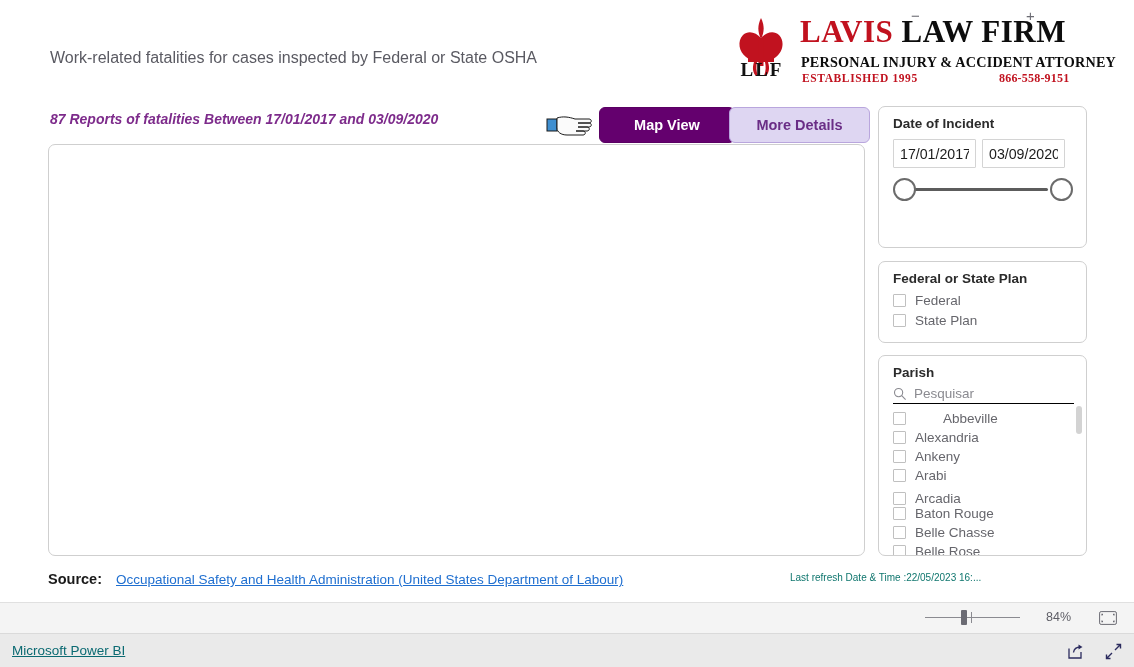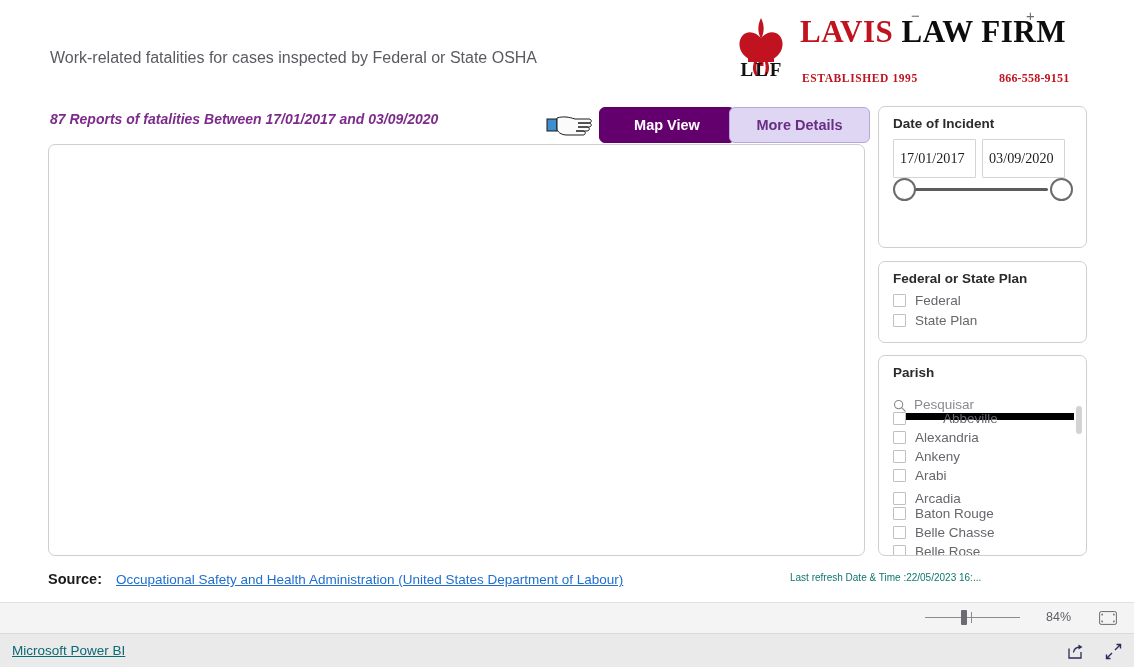--- a/index.html
+++ b/index.html
@@ -90,23 +90,23 @@
   }
   .card-title {
     position: absolute; left: 14px; top: 9px;
     font-size: 13.5px; font-weight: 700; color: #2b2b2b; white-space: nowrap;
   }
   #card-date { left: 878px; top: 106px; width: 209px; height: 142px; }
   #card-plan { left: 878px; top: 261px; width: 209px; height: 82px; }
   #card-parish { left: 878px; top: 355px; width: 209px; height: 201px; overflow: hidden; }
 
   .date-input {
-    position: absolute; top: 32px; height: 39px;
+    position: absolute; top: 32px; height: 29px;
     border: 1px solid #d4d4d4; background: #fff;
-    font-size: 14.2px; color: #1c1c1c; font-family: Liberation Serif, serif;
+    font-size: 14.2px; color: #1c1c1c; font-family: Liberation Sans, sans-serif;
     padding: 0 6px; outline: none; border-radius: 1px;
   }
   #date-from { left: 14px; width: 83px; }
   #date-to   { left: 103px; width: 83px; }
 
   .slider-track {
     position: absolute; left: 25px; top: 81px; width: 144px; height: 3px;
     background: #5c5c5c; border-radius: 2px;
   }
   .slider-knob {
@@ -123,22 +123,22 @@
   .chk-box {
     width: 13px; height: 13px; border: 1px solid #c0c0c0;
     background: #fff; border-radius: 1px; flex: 0 0 auto;
   }
   .chk-label {
     margin-left: 9px; font-size: 13.5px; color: #66666c; white-space: nowrap;
   }
 
   
   .parish-search {
-    position: absolute; left: 14px; top: 44px; width: 181px; height: 20px;
-    border-bottom: 7px solid #000000; display: flex; align-items: flex-end;
+    position: absolute; left: 14px; top: 28px; width: 181px; height: 20px;
+    border-bottom: 1px solid #000000; display: flex; align-items: center;
   }
   .search-icon { width: 14px; height: 14px; flex: 0 0 auto; }
   .parish-search-input {
     border: 0; outline: none; margin-left: 5px; width: 150px;
     font-size: 13.5px; color: #7a7a80; font-family: "Liberation Sans", sans-serif;
     background: transparent;
   }
   .parish-search-input::placeholder { color: #8a8a90; opacity: 1; }
 
   .parish-list {
@@ -225,20 +225,21 @@
       <path fill="#c1121f" d="M31 2 C27 10 28 17 31 23 C34 17 35 10 31 2 Z"></path>
       <path fill="#c1121f" d="M31 22 C26 16 18 14 13 19 C7 25 9 36 16 41 C21 45 27 45 31 42 Z"></path>
       <path fill="#c1121f" d="M31 22 C36 16 44 14 49 19 C55 25 53 36 46 41 C41 45 35 45 31 42 Z"></path>
       <rect x="28.5" y="22" width="5" height="28" fill="#c1121f"></rect>
       <rect x="18" y="42" width="26" height="4" fill="#c1121f"></rect>
       <path fill="#c1121f" d="M24 46 C22 52 23 57 26 60 L28 60 C26 55 26 50 27 46 Z"></path>
       <path fill="#c1121f" d="M38 46 C40 52 39 57 36 60 L34 60 C36 55 36 50 35 46 Z"></path>
     </svg>
     <div class="logo-llf">LLF</div>
     <div class="logo-main"><span class="red">LAVIS</span> <span class="blk">LAW FIRM</span></div>
+    <div class="logo-tag">PERSONAL INJURY &amp; ACCIDENT ATTORNEY</div>
     <div class="logo-est">ESTABLISHED 1995</div>
     <div class="logo-phone">866-558-9151</div>
   </div>
 
   <div class="report-line">87 Reports of fatalities Between 17/01/2017 and 03/09/2020</div>
 
   <svg class="hand-cursor" viewBox="0 0 50 30">
     <rect x="2" y="9" width="10" height="12" fill="#3f8fd0" stroke="#1a1a1a" stroke-width="1"></rect>
     <path d="M12 8 C18 6 24 7 30 9 L44 9 C47 9 47 13 44 13 L33 13 L44 13 C47 13 47 17 44 17 L33 17 L42 17 C45 17 45 21 42 21 L31 21 L38 21 C41 21 41 25 38 25 L22 25 C16 25 12 22 12 18 Z" fill="#fbfbfb" stroke="#1a1a1a" stroke-width="1" stroke-linejoin="round"></path>
   </svg>

